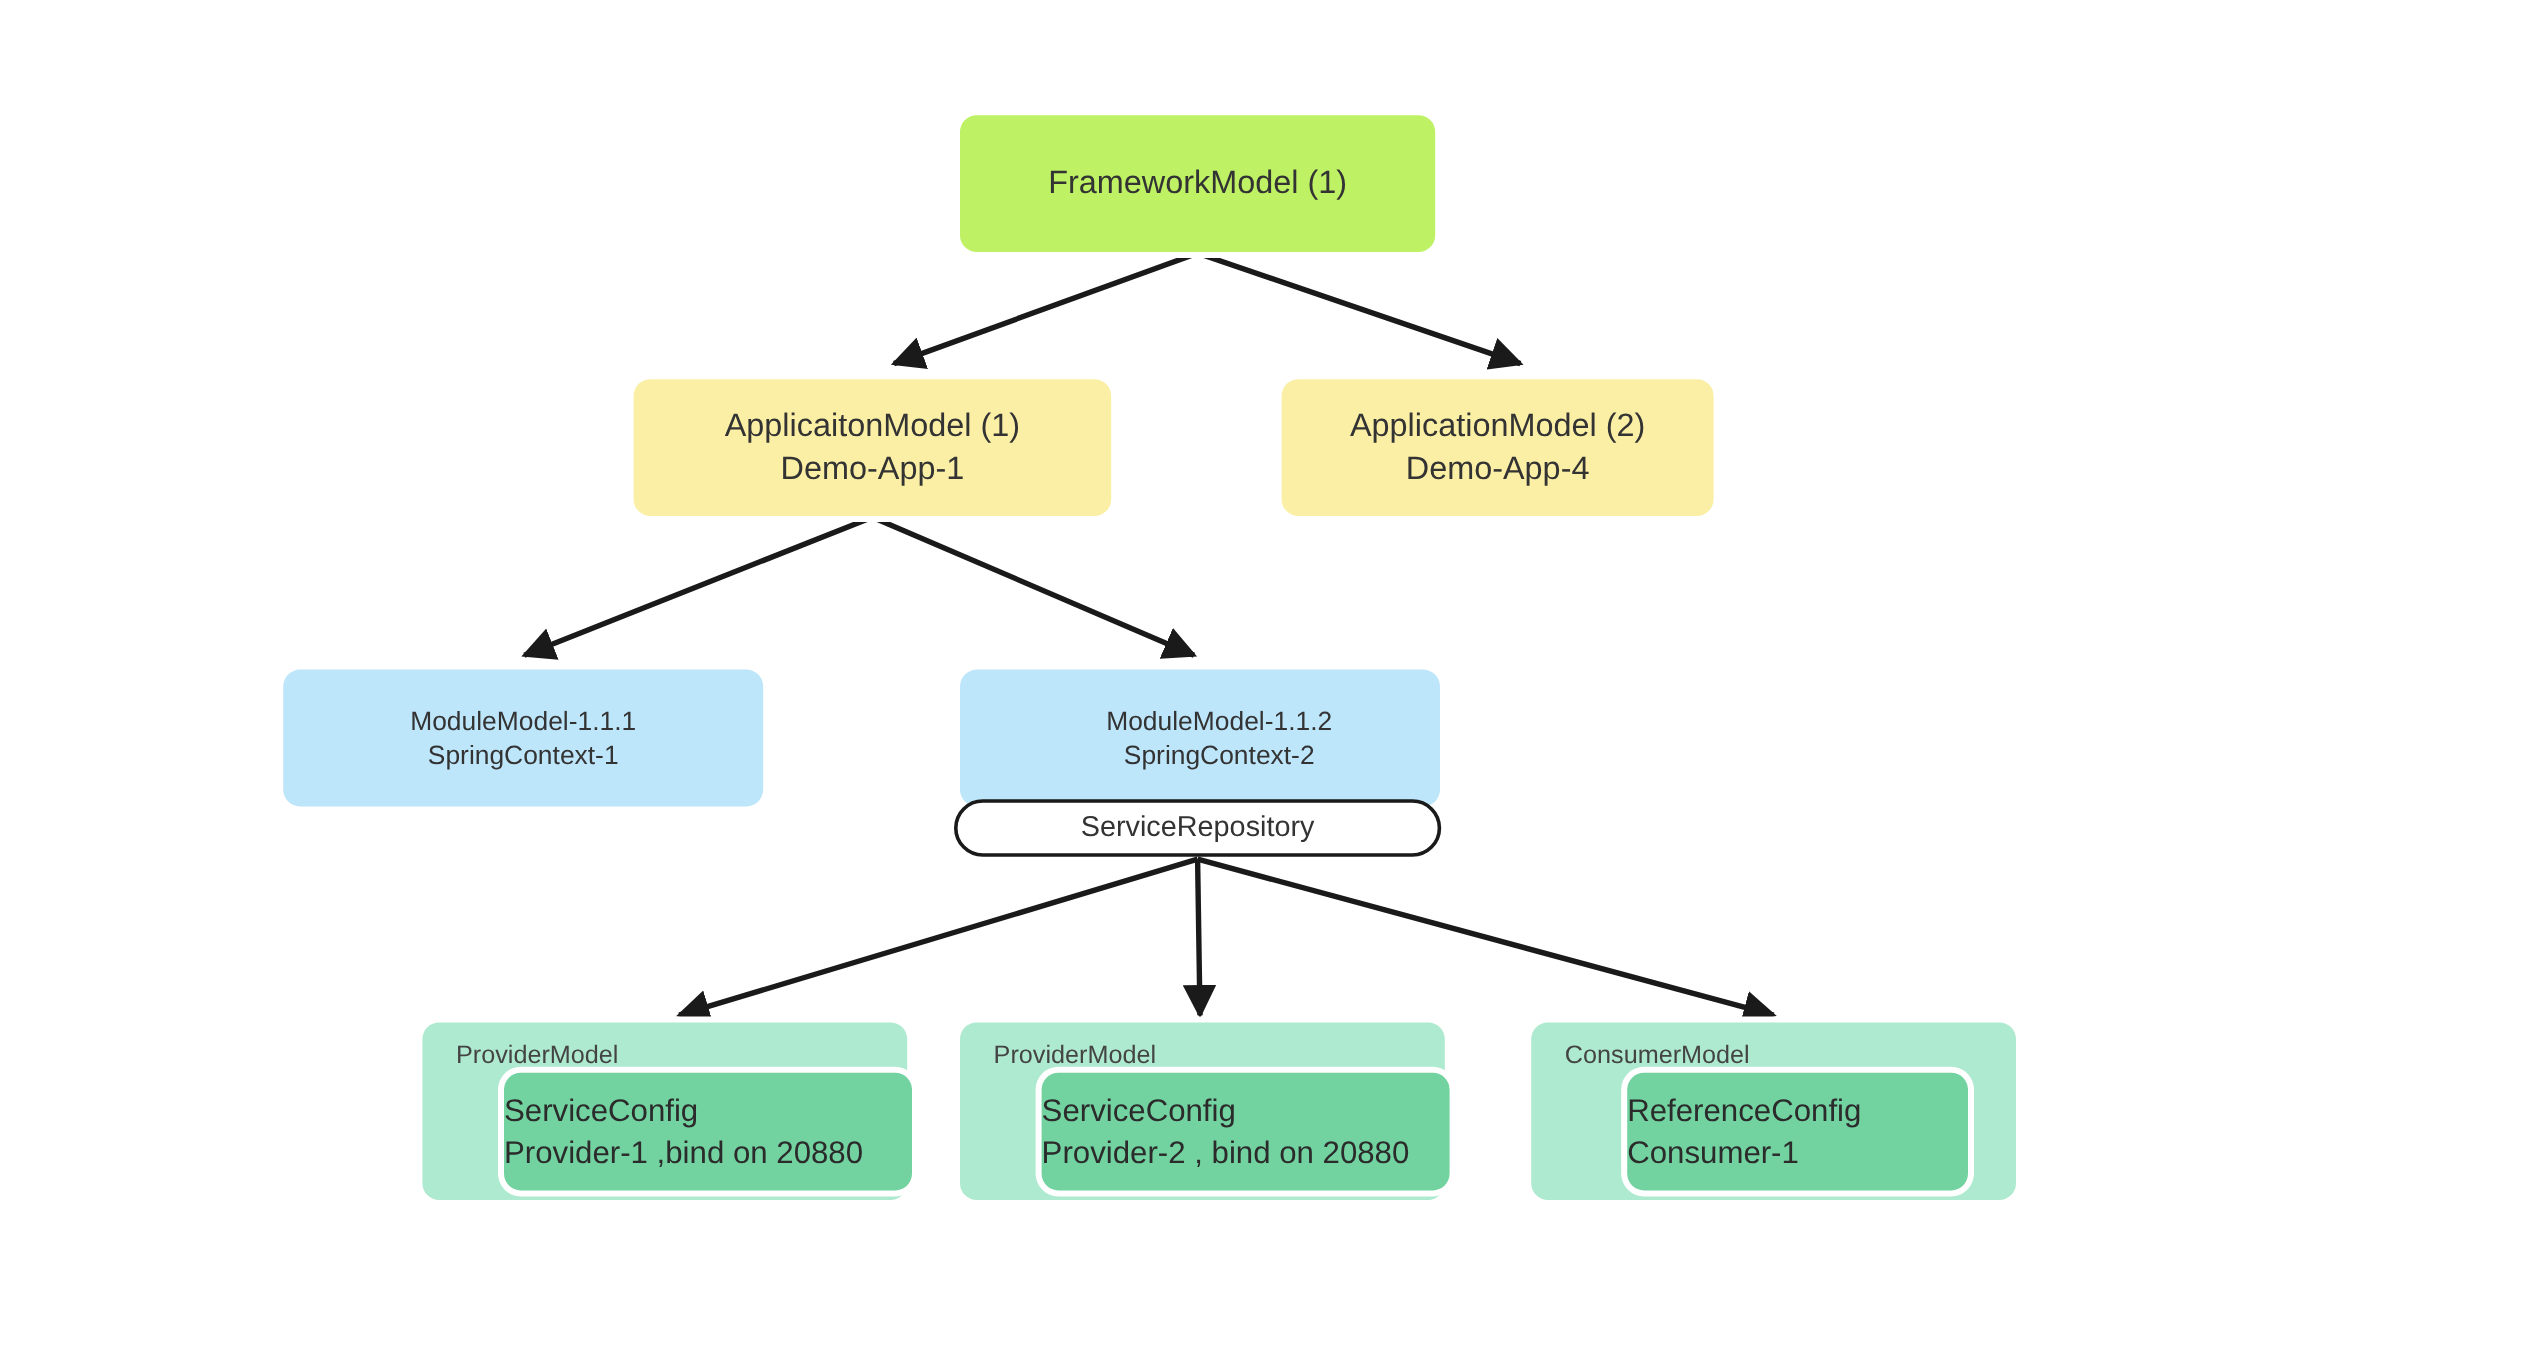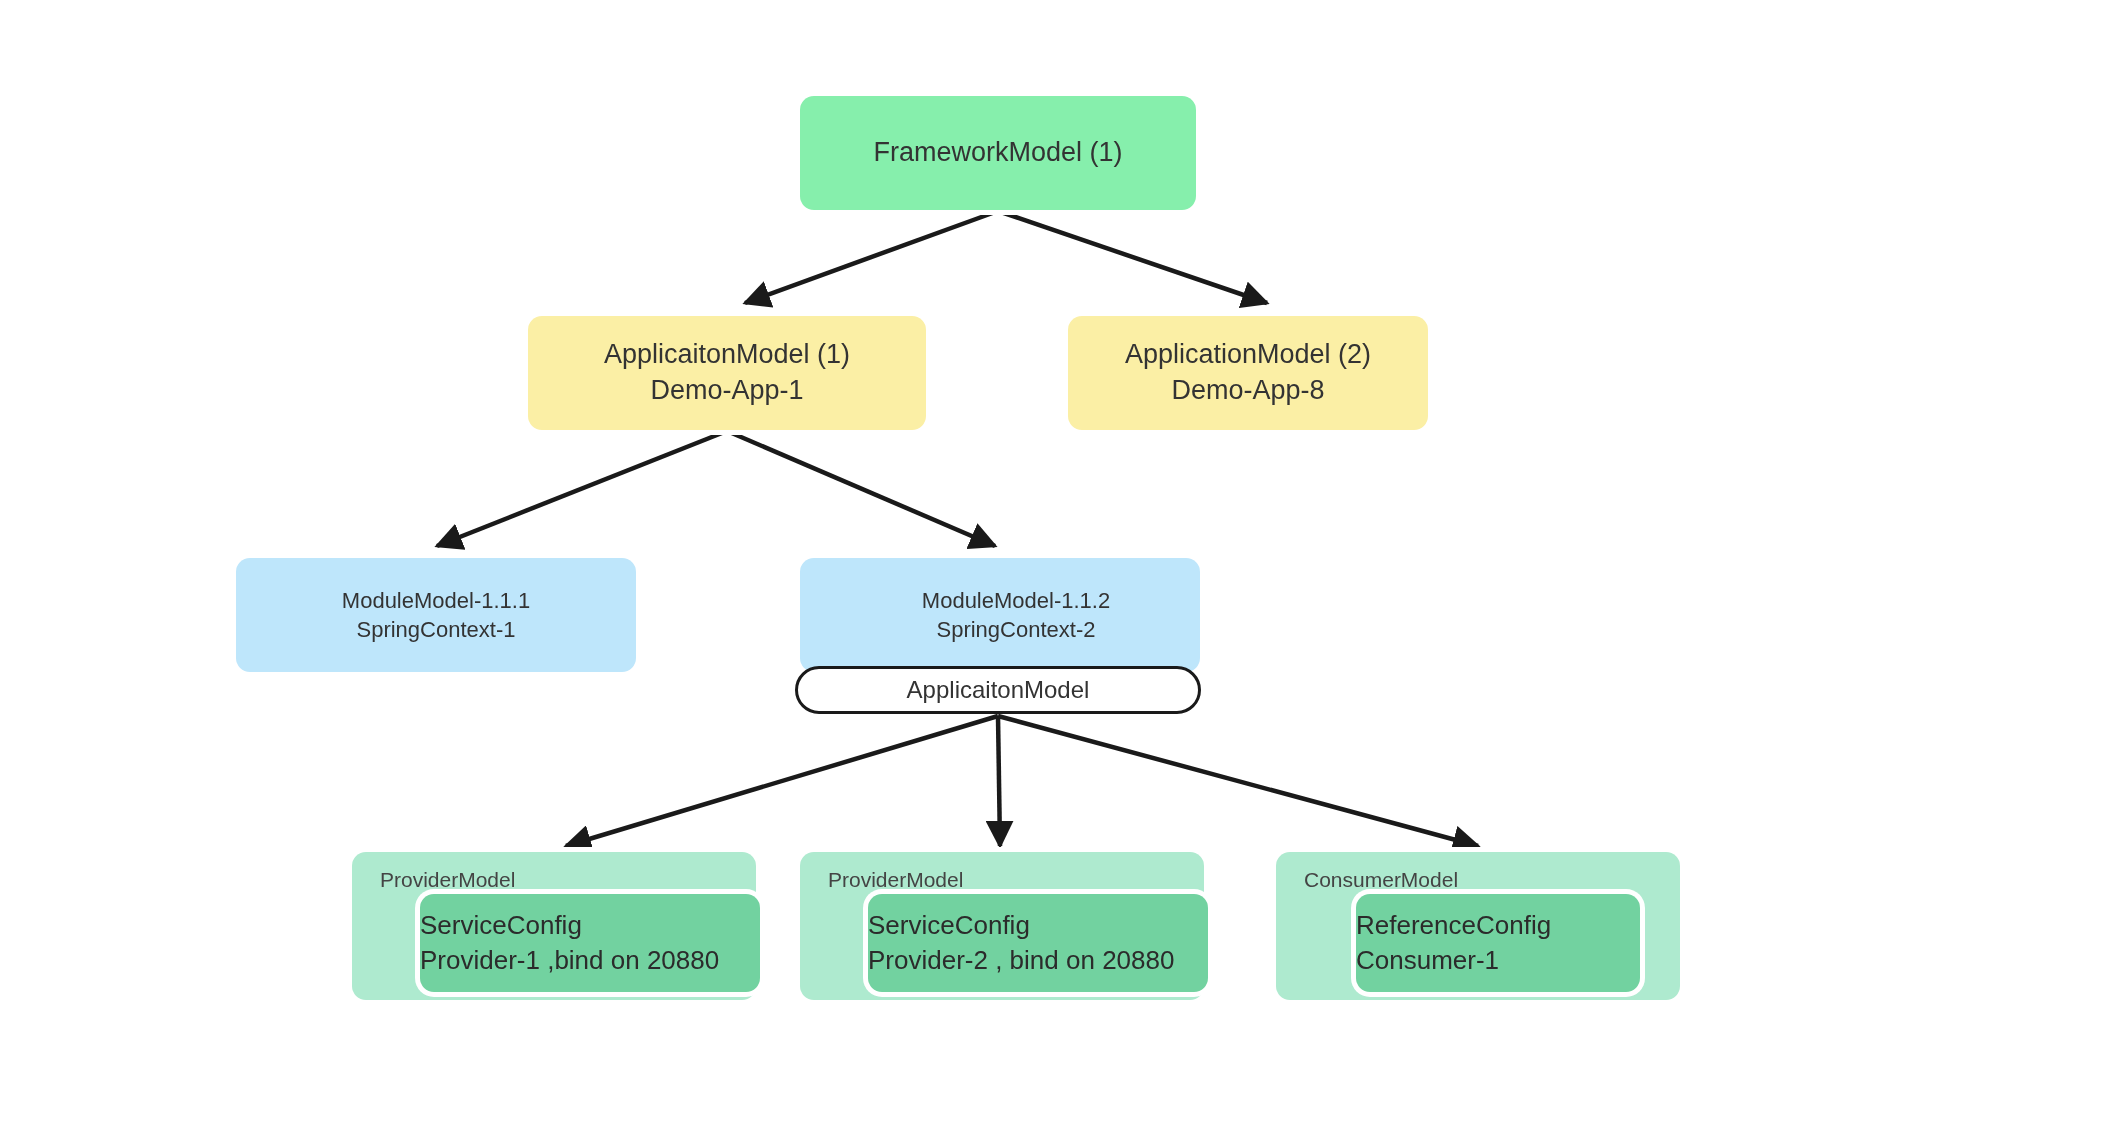--- a/index.html
+++ b/index.html
@@ -47,21 +47,21 @@
     display: block;
     white-space: nowrap;
   }
 
   
   .n-framework {
     left: 800px;
     top: 96px;
     width: 396px;
     height: 114px;
-    background: #86efac;
+    background: #bef264;
     font-size: 27px;
   }
 
   
   .n-app {
     background: #fbefa5;
     font-size: 27px;
     height: 114px;
   }
   .n-app-1 { left: 528px;  top: 316px; width: 398px; }
@@ -168,35 +168,35 @@
     <span class="line">FrameworkModel (1)</span>
   </div>
 
   <div class="node n-app n-app-1">
     <span class="line">ApplicaitonModel (1)</span>
     <span class="line">Demo-App-1</span>
   </div>
 
   <div class="node n-app n-app-2">
     <span class="line">ApplicationModel (2)</span>
-    <span class="line">Demo-App-8</span>
+    <span class="line">Demo-App-4</span>
   </div>
 
   <div class="node n-module n-module-1">
     <span class="line">ModuleModel-1.1.1</span>
     <span class="line">SpringContext-1</span>
   </div>
 
   <div class="node n-module n-module-2">
     <span class="line">ModuleModel-1.1.2</span>
     <span class="line">SpringContext-2</span>
   </div>
 
   <div class="node n-repo">
-    <span class="line">ApplicaitonModel</span>
+    <span class="line">ServiceRepository</span>
   </div>
 
   <div class="group group-1">
     <span class="group-label">ProviderModel</span>
   </div>
   <div class="config config-1">
     <span class="line">ServiceConfig</span>
     <span class="line">Provider-1 ,bind on 20880</span>
   </div>
 

